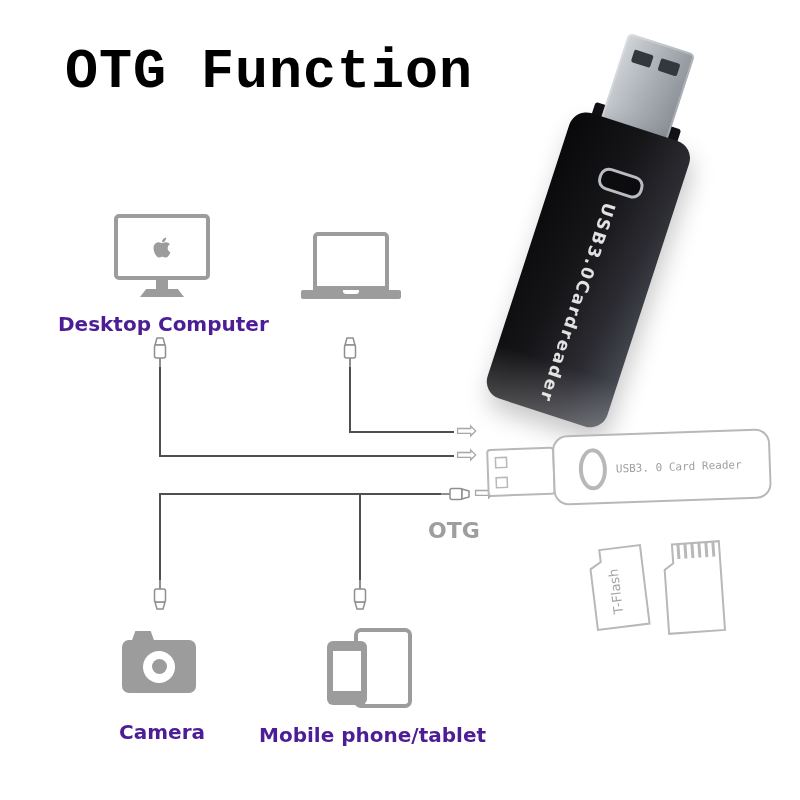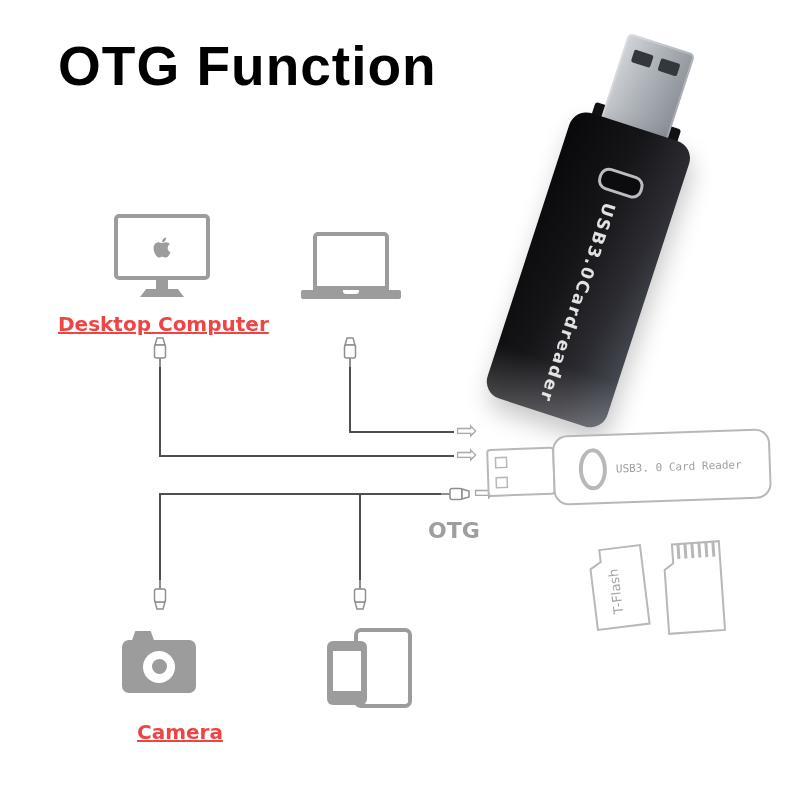--- a/index.html
+++ b/index.html
@@ -1,20 +1,20 @@
 <!DOCTYPE html>
 <html><head>
 <meta charset="utf-8">
 <style>
   html,body{margin:0;padding:0;background:#fff;}
   .canvas{position:relative;width:800px;height:800px;background:#ffffff;overflow:hidden;
           font-family:"DejaVu Sans",sans-serif;}
 
   
-  .title{position:absolute;left:58px;top:34px;margin:0;font-family:Liberation Sans, sans-serif;
+  .title{position:absolute;left:58px;top:34px;margin:7px;font-family:Liberation Mono, monospace;
          font-weight:bold;font-size:55px;color:#000;letter-spacing:1px;}
 
   
   .device-photo{position:absolute;left:537px;top:32px;width:130px;height:392px;
                 transform:rotate(18deg);}
   .plug{position:absolute;left:30px;top:2px;width:70px;height:92px;border-radius:5px 5px 0 0;
         background:linear-gradient(100deg,#d2d5d9 0%,#aeb3b9 45%,#878d94 100%);
         box-shadow:inset 0 0 0 2px rgba(255,255,255,.25);}
   .plug .slot{position:absolute;top:14px;width:20px;height:13px;background:#33383d;border-radius:2px;}
   .plug .s1{left:11px;} .plug .s2{left:39px;}
@@ -54,22 +54,22 @@
         display:flex;align-items:center;justify-content:center;}
   .cam-lens-inner{width:15px;height:15px;background:#9c9c9c;border-radius:50%;}
 
   .mobile{position:absolute;left:327px;top:628px;width:84px;height:80px;}
   .tablet{position:absolute;left:27px;top:0;width:50px;height:72px;border:4px solid #9c9c9c;
         border-radius:7px;background:#fff;}
   .phone{position:absolute;left:0;top:13px;width:40px;height:64px;background:#9c9c9c;border-radius:6px;}
   .phone-screen{position:absolute;left:6px;top:10px;width:28px;height:40px;background:#fff;}
 
   
-  .label{position:absolute;font-weight:bold;font-size:20px;color:#ef4444;text-align:left;
-         white-space:nowrap;text-decoration:underline;}
+  .label{position:absolute;font-weight:bold;font-size:20px;color:#4c1d95;text-align:right;
+         white-space:nowrap;}
   .otg-label{position:absolute;left:428px;top:518px;width:52px;text-align:center;
          font-weight:bold;font-size:22px;color:#9e9e9e;}
 
   
   .v-line{position:absolute;width:2px;background:#4f4f4f;}
   .h-line{position:absolute;height:2px;background:#4f4f4f;}
   .conn{position:absolute;}
   .flip{transform:rotate(180deg);}
   .arrow{position:absolute;color:#a8a8a8;font-size:26px;line-height:1;}
 
@@ -115,28 +115,29 @@
   </div>
 
   <div class="camera">
     <div class="cam-bump"></div>
     <div class="cam-body">
       <div class="cam-lens">
         <div class="cam-lens-inner"></div>
       </div>
     </div>
   </div>
-  <div class="label" style="left:105px;top:720px;width:100px;margin-left:32px;">Camera</div>
+  <div class="label" style="left:105px;top:720px;width:100px;">Camera</div>
 
   <div class="mobile">
     <div class="tablet"></div>
     <div class="phone">
       <div class="phone-screen"></div>
     </div>
   </div>
+  <div class="label" style="left:246px;top:723px;width:240px;">Mobile phone/tablet</div>
 
   <div class="v-line" style="left:159px;top:367px;height:89px;"></div>
   <div class="h-line" style="left:159px;top:455px;width:295px;"></div>
   <div class="v-line" style="left:349px;top:367px;height:65px;"></div>
   <div class="h-line" style="left:349px;top:431px;width:105px;"></div>
   <div class="h-line" style="left:159px;top:493px;width:284px;"></div>
   <div class="v-line" style="left:159px;top:494px;height:86px;"></div>
   <div class="v-line" style="left:359px;top:494px;height:86px;"></div>
 
   <svg class="conn" style="left:152px;top:337px;" width="16" height="30" viewBox="0 0 16 30">

